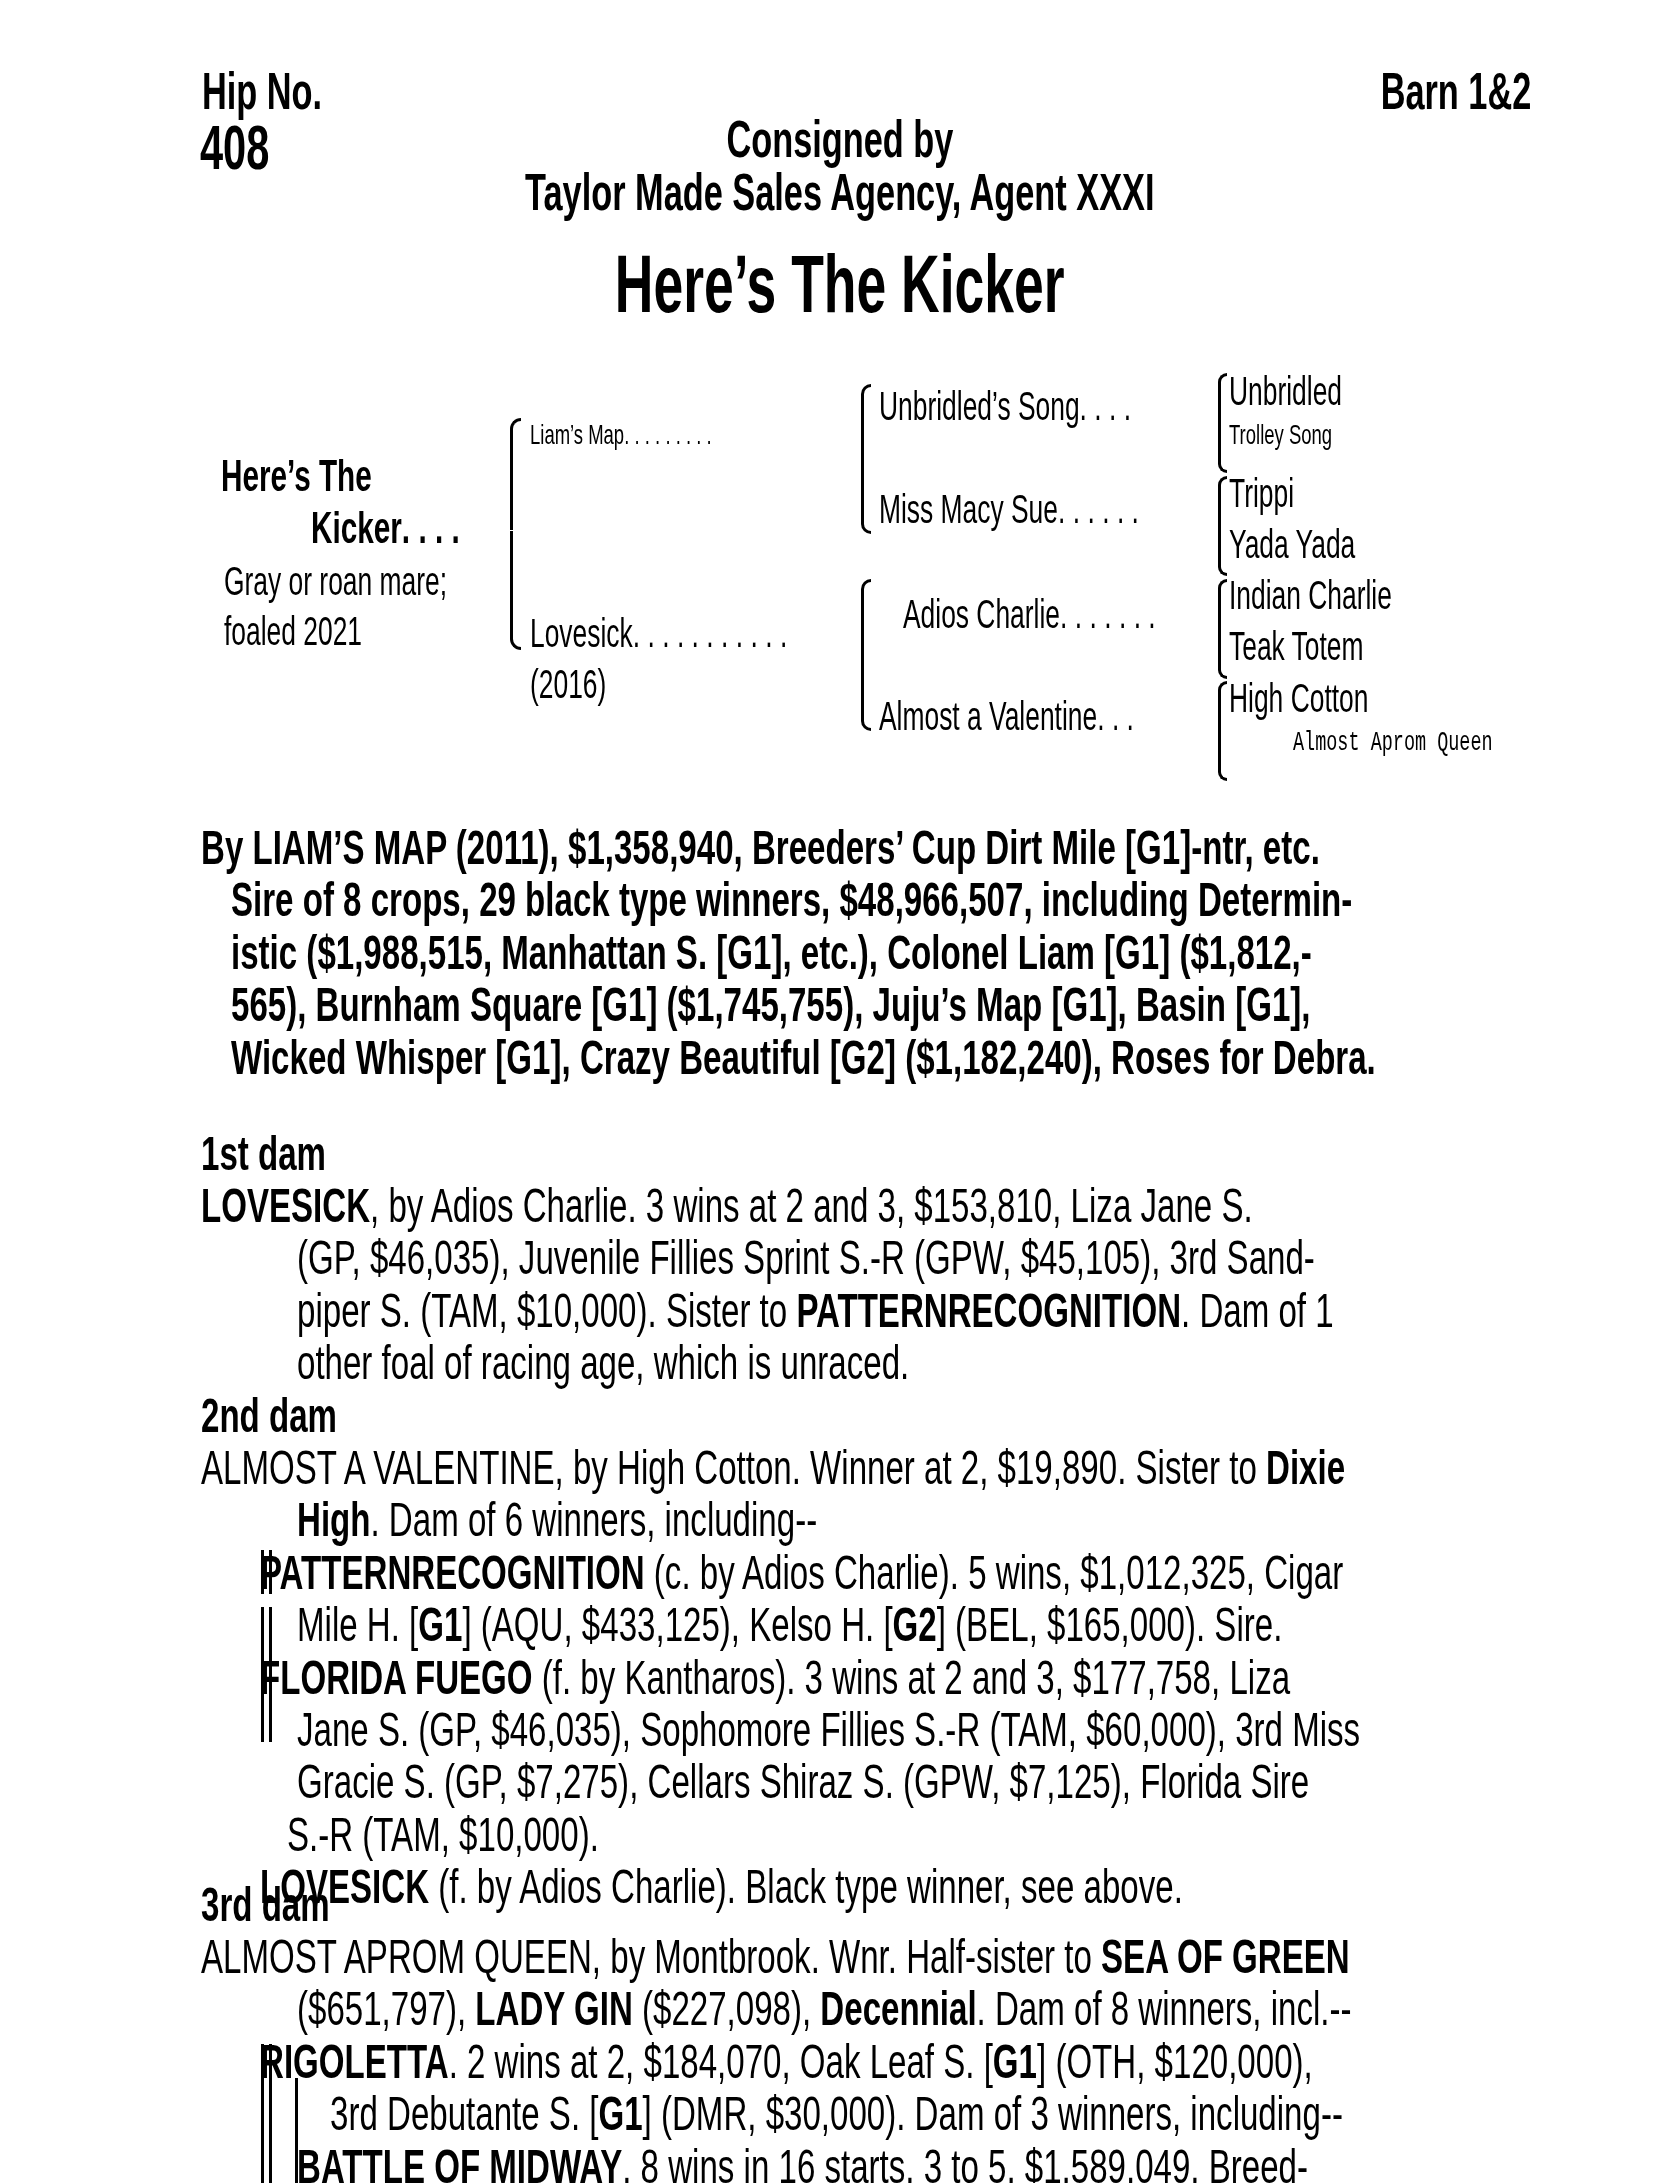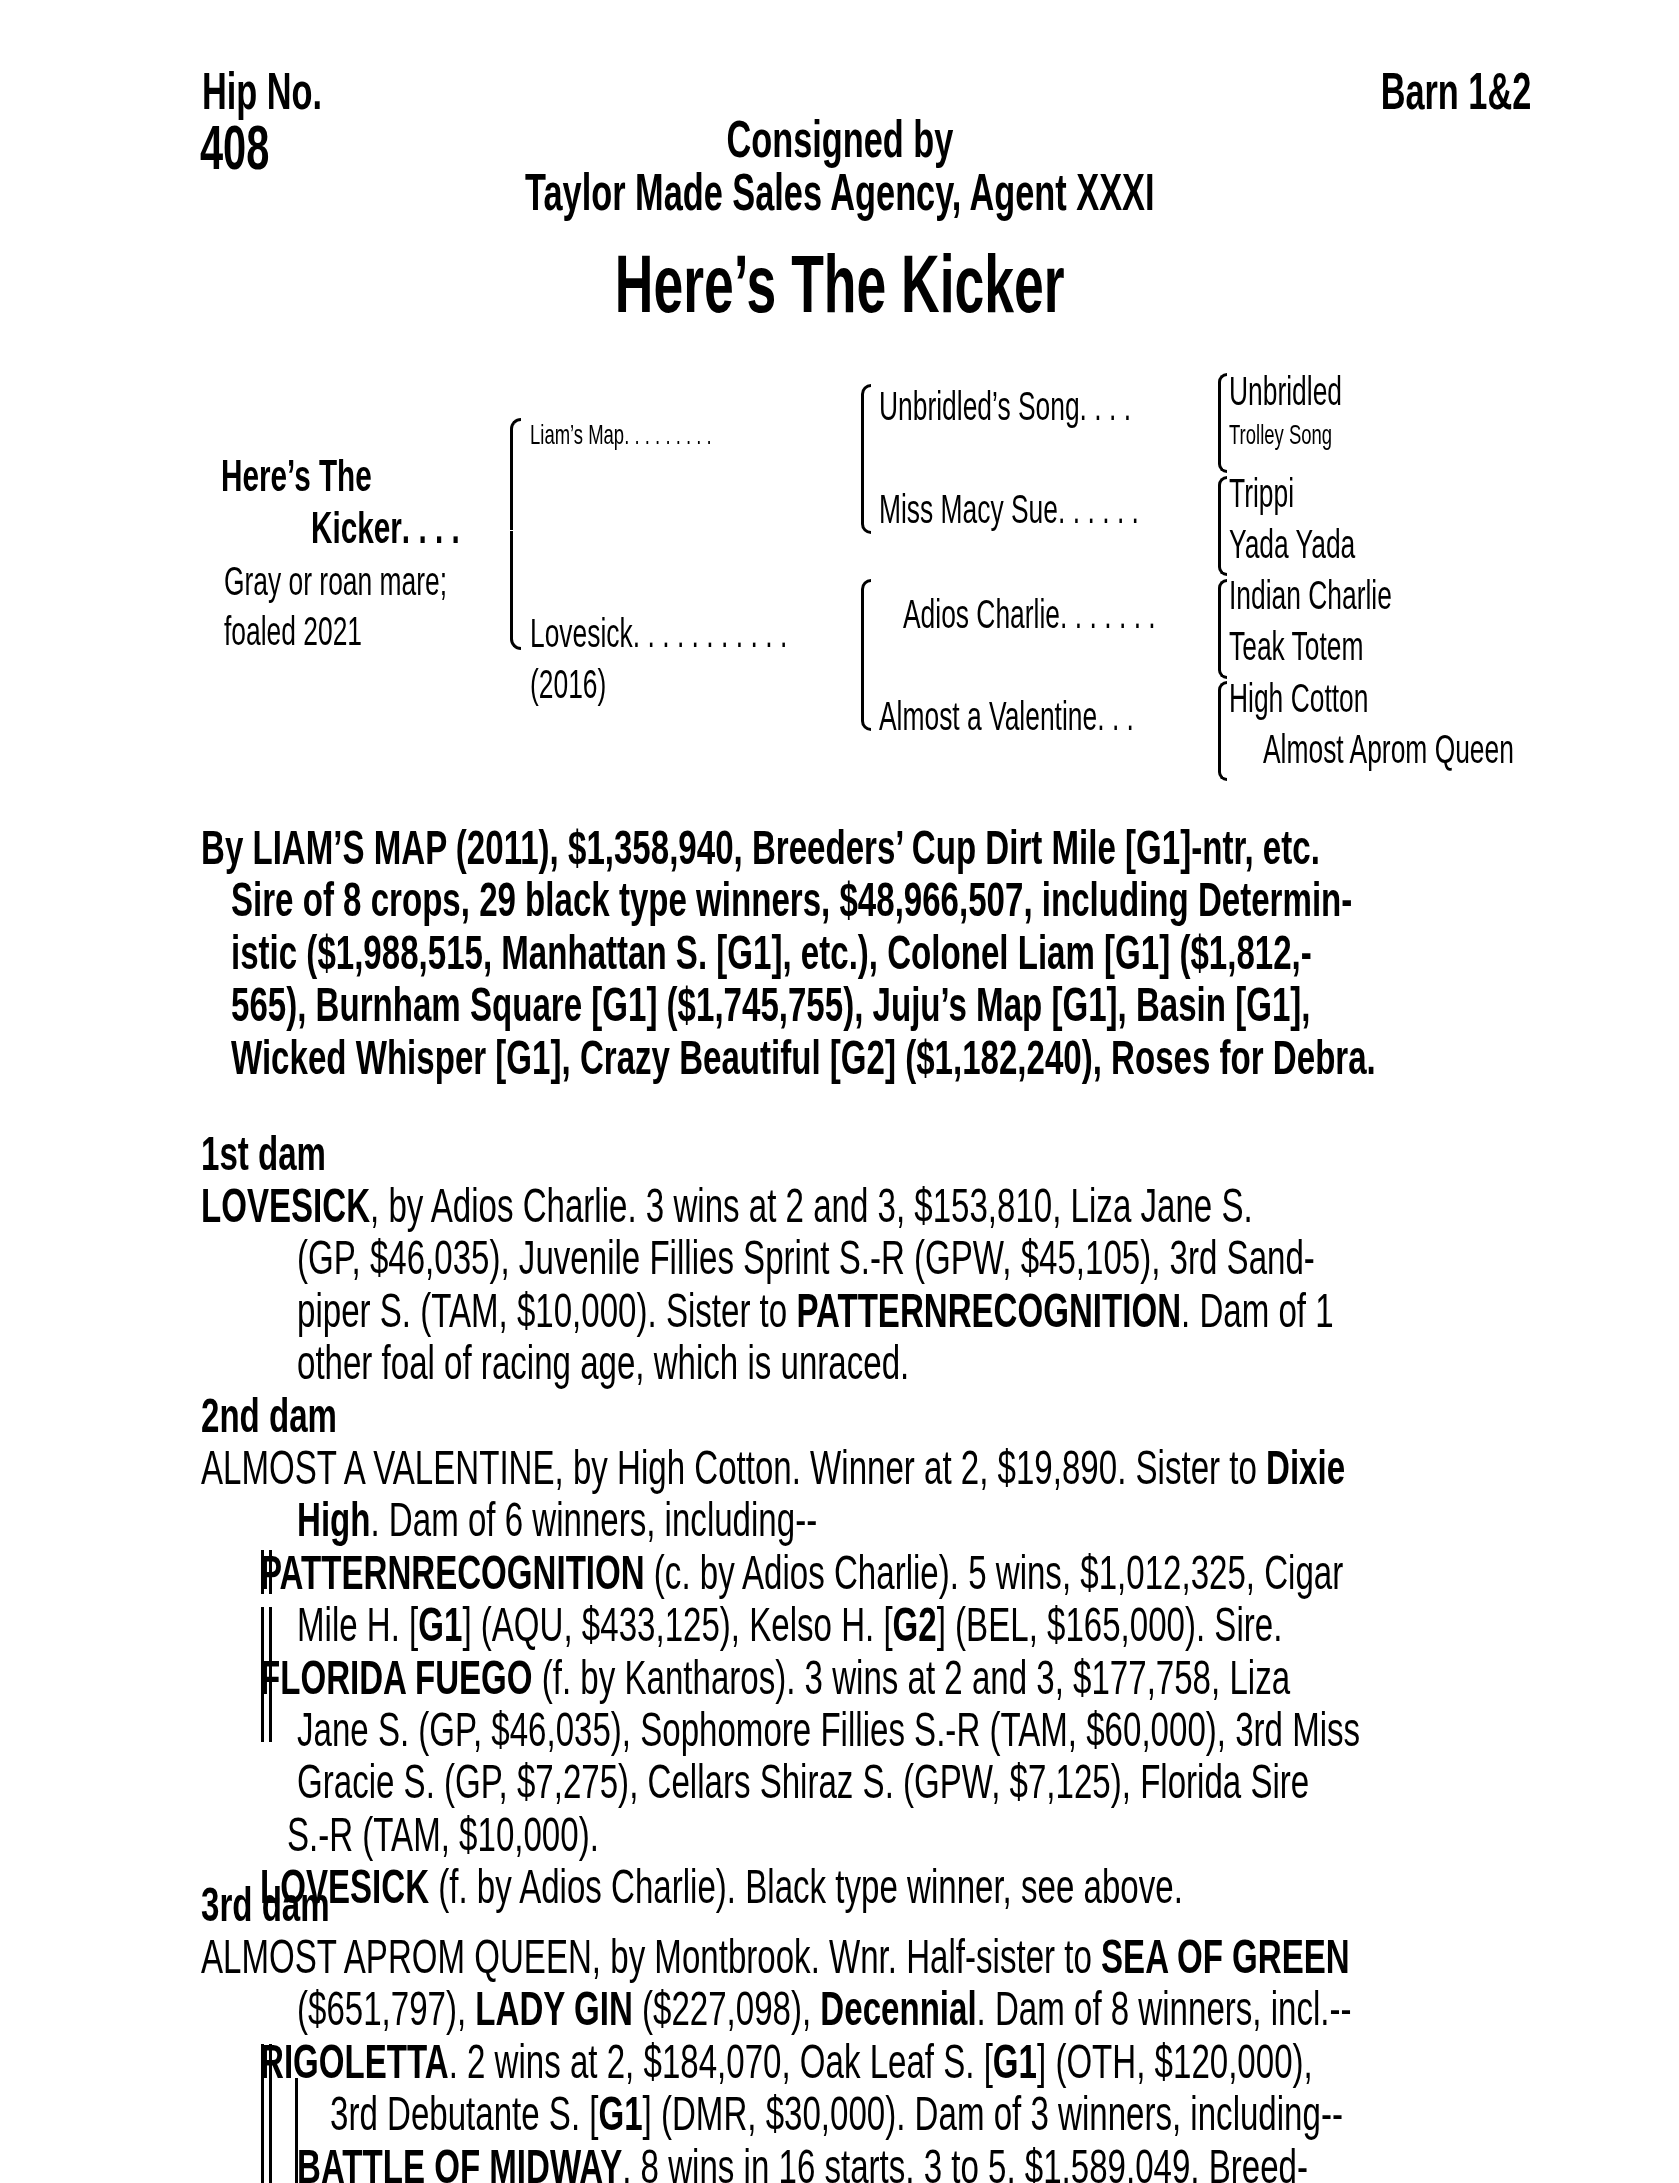--- a/index.html
+++ b/index.html
@@ -68,21 +68,21 @@
   <div class="brace-thin" style="left:1218px;top:579px;width:6.1px;height:94px;"></div>
   <div class="brace-thin" style="left:1218px;top:681px;width:6.1px;height:94px;"></div>
 
   <div class="abs ped" style="left:1229px;top:369px;font-size:40px;"><span class="cond">Unbridled</span></div>
   <div class="abs ped" style="left:1229px;top:419px;font-size:28px;"><span class="cond">Trolley Song</span></div>
   <div class="abs ped" style="left:1229px;top:471px;font-size:40px;"><span class="cond">Trippi</span></div>
   <div class="abs ped" style="left:1229px;top:522px;font-size:40px;"><span class="cond">Yada Yada</span></div>
   <div class="abs ped" style="left:1229px;top:573px;font-size:40px;"><span class="cond">Indian Charlie</span></div>
   <div class="abs ped" style="left:1229px;top:624px;font-size:40px;"><span class="cond">Teak Totem</span></div>
   <div class="abs ped" style="left:1229px;top:676px;font-size:40px;"><span class="cond">High Cotton</span></div>
-  <div class="abs ped" style="left:1263px;top:727px;font-size:40px;"><span class="cond">Almost Aprom Queen</span></div>
+  <div class="abs ped" style="left:1293px;top:727px;font-size:28px;font-family:Liberation Mono, monospace;"><span class="cond">Almost Aprom Queen</span></div>
 </div>
 
 <div>
   <div class="line b" style="top:821px;left:201px;"><span class="cond">By LIAM’S MAP (2011), $1,358,940, Breeders’ Cup Dirt Mile [G1]-ntr, etc.</span></div>
   <div class="line b" style="top:873px;left:231px;"><span class="cond">Sire of 8 crops, 29 black type winners, $48,966,507, including Determin-</span></div>
   <div class="line b" style="top:926px;left:231px;"><span class="cond">istic ($1,988,515, Manhattan S. [G1], etc.), Colonel Liam [G1] ($1,812,-</span></div>
   <div class="line b" style="top:978px;left:231px;"><span class="cond">565), Burnham Square [G1] ($1,745,755), Juju’s Map [G1], Basin [G1],</span></div>
   <div class="line b" style="top:1031px;left:231px;"><span class="cond">Wicked Whisper [G1], Crazy Beautiful [G2] ($1,182,240), Roses for Debra.</span></div>
 </div>
 

